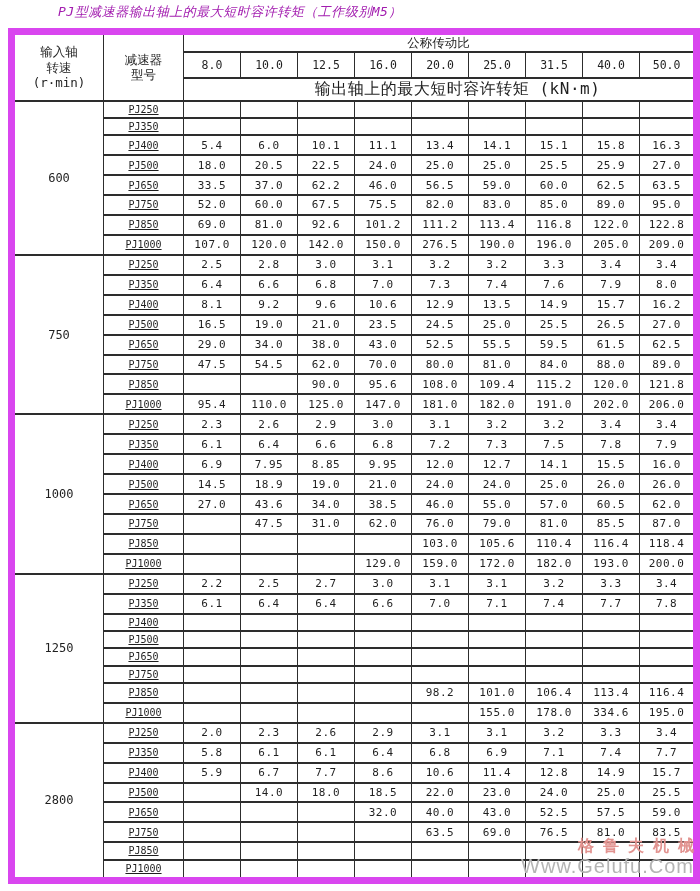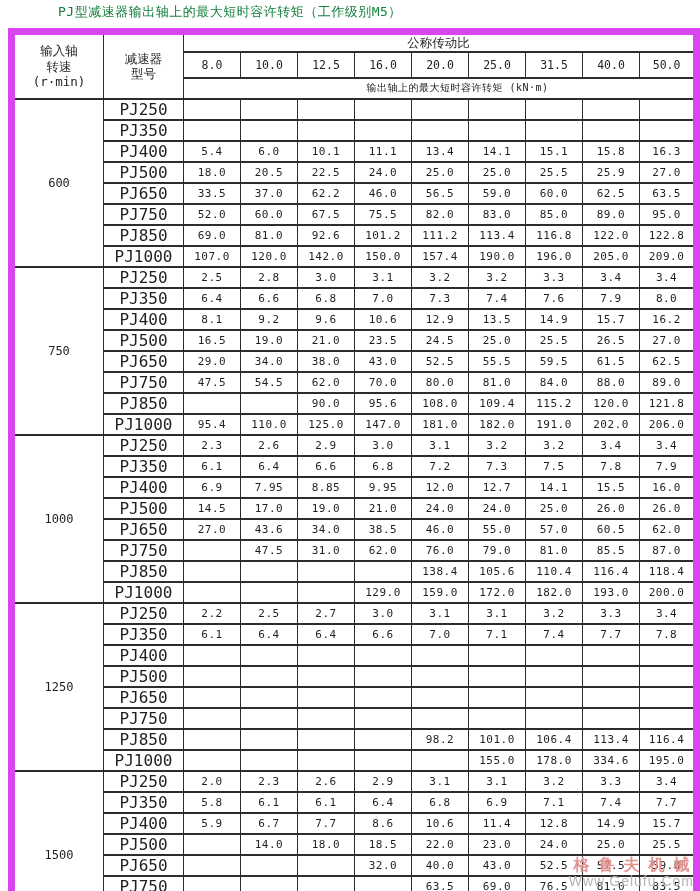--- a/index.html
+++ b/index.html
@@ -10,22 +10,23 @@
     position: relative;
     overflow: hidden;
     color: #1a1a1a;
   }
   .page-title {
     position: absolute;
     left: 58px;
     top: 3px;
     font-size: 13px;
     letter-spacing: 0.5px;
-    color: #15803d;
+    color: #a21caf;
     white-space: nowrap;
+    font-style: italic;
   }
   table.main {
     position: absolute;
     left: 8px;
     top: 28px;
     width: 685px;
     height: 856px;
     border-collapse: collapse;
     table-layout: fixed;
     border: 7px solid #d946ef;
@@ -41,43 +42,43 @@
     color: #1f1f1f;
     padding: 0;
     overflow: hidden;
     white-space: nowrap;
   }
   tr.h1 { height: 20px; }
   tr.h2 { height: 26px; }
   tr.h3 { height: 21px; }
   .hdr-cn { font-size: 12.5px; line-height: 1.25; }
   .hdr-cn .line { display: block; }
-  .hdr-sub { font-size: 10px; letter-spacing: 0.5px; padding-left: 38px; }
+  .hdr-sub { font-size: 16px; letter-spacing: 0.5px; padding-left: 38px; }
   .ratio-cell { font-size: 11.5px; }
   .speed-cell { font-size: 12px; margin-left: 28px; }
-  .model-cell { font-size: 16px; }
+  .model-cell { font-size: 10px; text-decoration: underline; }
   .val-cell { font-size: 11px; letter-spacing: 0.5px; }
   .watermark {
     position: absolute;
     right: 6px;
-    bottom: 2px;
-    text-align: center;
+    bottom: 14px;
+    text-align: right;
     z-index: 5;
     pointer-events: none;
     line-height: 1.1;
   }
   .wm-brand {
     font-size: 16px;
     font-weight: bold;
     letter-spacing: 9px;
     margin-right: -9px;
     white-space: nowrap;
   }
   .wm-url {
-    font-size: 14px;
+    font-size: 20px;
     letter-spacing: 1px;
     font-family: "Liberation Sans", sans-serif;
     white-space: nowrap;
   }
 </style>
 </head>
 <body>
 
 <div class="page-title">PJ型减速器输出轴上的最大短时容许转矩（工作级别M5）</div>
 
@@ -208,21 +209,21 @@
         <td class="val-cell">116.8</td>
         <td class="val-cell">122.0</td>
         <td class="val-cell">122.8</td>
       </tr>
       <tr>
         <td class="model-cell">PJ1000</td>
         <td class="val-cell">107.0</td>
         <td class="val-cell">120.0</td>
         <td class="val-cell">142.0</td>
         <td class="val-cell">150.0</td>
-        <td class="val-cell">157.4</td>
+        <td class="val-cell">276.5</td>
         <td class="val-cell">190.0</td>
         <td class="val-cell">196.0</td>
         <td class="val-cell">205.0</td>
         <td class="val-cell">209.0</td>
       </tr>
       <tr>
         <td rowspan="8" class="speed-cell">750</td>
         <td class="model-cell">PJ250</td>
         <td class="val-cell">2.5</td>
         <td class="val-cell">2.8</td>
@@ -351,21 +352,21 @@
         <td class="val-cell">9.95</td>
         <td class="val-cell">12.0</td>
         <td class="val-cell">12.7</td>
         <td class="val-cell">14.1</td>
         <td class="val-cell">15.5</td>
         <td class="val-cell">16.0</td>
       </tr>
       <tr>
         <td class="model-cell">PJ500</td>
         <td class="val-cell">14.5</td>
-        <td class="val-cell">17.0</td>
+        <td class="val-cell">18.9</td>
         <td class="val-cell">19.0</td>
         <td class="val-cell">21.0</td>
         <td class="val-cell">24.0</td>
         <td class="val-cell">24.0</td>
         <td class="val-cell">25.0</td>
         <td class="val-cell">26.0</td>
         <td class="val-cell">26.0</td>
       </tr>
       <tr>
         <td class="model-cell">PJ650</td>
@@ -390,21 +391,21 @@
         <td class="val-cell">81.0</td>
         <td class="val-cell">85.5</td>
         <td class="val-cell">87.0</td>
       </tr>
       <tr>
         <td class="model-cell">PJ850</td>
         <td class="val-cell"></td>
         <td class="val-cell"></td>
         <td class="val-cell"></td>
         <td class="val-cell"></td>
-        <td class="val-cell">138.4</td>
+        <td class="val-cell">103.0</td>
         <td class="val-cell">105.6</td>
         <td class="val-cell">110.4</td>
         <td class="val-cell">116.4</td>
         <td class="val-cell">118.4</td>
       </tr>
       <tr>
         <td class="model-cell">PJ1000</td>
         <td class="val-cell"></td>
         <td class="val-cell"></td>
         <td class="val-cell"></td>
@@ -506,21 +507,21 @@
         <td class="val-cell"></td>
         <td class="val-cell"></td>
         <td class="val-cell"></td>
         <td class="val-cell"></td>
         <td class="val-cell">155.0</td>
         <td class="val-cell">178.0</td>
         <td class="val-cell">334.6</td>
         <td class="val-cell">195.0</td>
       </tr>
       <tr>
-        <td rowspan="8" class="speed-cell">1500</td>
+        <td rowspan="8" class="speed-cell">2800</td>
         <td class="model-cell">PJ250</td>
         <td class="val-cell">2.0</td>
         <td class="val-cell">2.3</td>
         <td class="val-cell">2.6</td>
         <td class="val-cell">2.9</td>
         <td class="val-cell">3.1</td>
         <td class="val-cell">3.1</td>
         <td class="val-cell">3.2</td>
         <td class="val-cell">3.3</td>
         <td class="val-cell">3.4</td>

